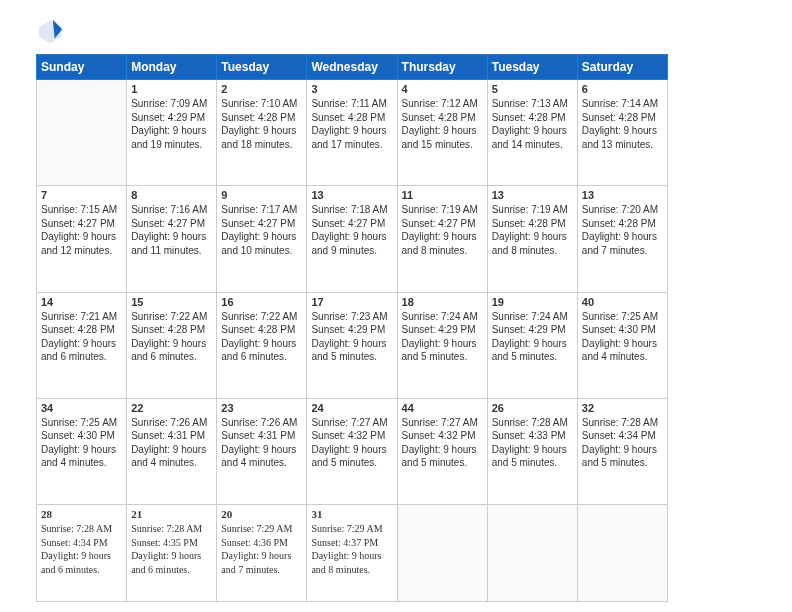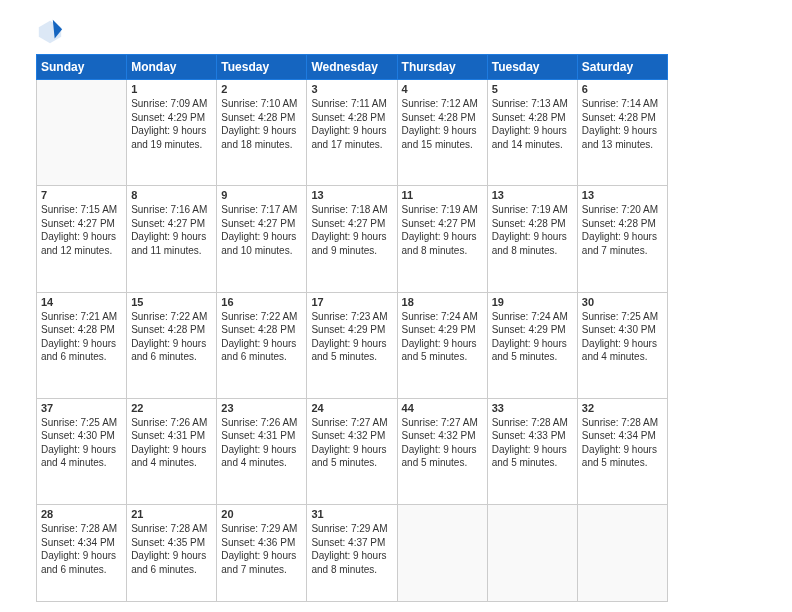--- a/index.html
+++ b/index.html
@@ -84,20 +84,21 @@
     .day-info {
       font-size: 10px;
       color: #333;
       line-height: 1.35;
     }
     .empty-cell {
       background: #f9f9f9;
     }
     tr:last-child td {
       height: 80px;
+      font-family: Liberation Serif, serif;
     }
   </style>
 </head>
 <body>
 
 <div class="page">
   <div class="header">
     <div class="logo">
       <svg class="logo-icon" viewBox="0 0 30 30" xmlns="http://www.w3.org/2000/svg">
         <polygon points="15,3 27,10 27,20 15,27 3,20 3,10" fill="#1565c0" opacity="0.15"></polygon>
@@ -203,47 +204,47 @@
           </td>
           <td>
             <span class="day-num">18</span>
             <div class="day-info">Sunrise: 7:24 AM<br>Sunset: 4:29 PM<br>Daylight: 9 hours<br>and 5 minutes.</div>
           </td>
           <td>
             <span class="day-num">19</span>
             <div class="day-info">Sunrise: 7:24 AM<br>Sunset: 4:29 PM<br>Daylight: 9 hours<br>and 5 minutes.</div>
           </td>
           <td>
-            <span class="day-num">30</span>
+            <span class="day-num">40</span>
             <div class="day-info">Sunrise: 7:25 AM<br>Sunset: 4:30 PM<br>Daylight: 9 hours<br>and 4 minutes.</div>
           </td>
         </tr>
         <tr>
           <td>
-            <span class="day-num">37</span>
+            <span class="day-num">34</span>
             <div class="day-info">Sunrise: 7:25 AM<br>Sunset: 4:30 PM<br>Daylight: 9 hours<br>and 4 minutes.</div>
           </td>
           <td>
             <span class="day-num">22</span>
             <div class="day-info">Sunrise: 7:26 AM<br>Sunset: 4:31 PM<br>Daylight: 9 hours<br>and 4 minutes.</div>
           </td>
           <td>
             <span class="day-num">23</span>
             <div class="day-info">Sunrise: 7:26 AM<br>Sunset: 4:31 PM<br>Daylight: 9 hours<br>and 4 minutes.</div>
           </td>
           <td>
             <span class="day-num">24</span>
             <div class="day-info">Sunrise: 7:27 AM<br>Sunset: 4:32 PM<br>Daylight: 9 hours<br>and 5 minutes.</div>
           </td>
           <td>
             <span class="day-num">44</span>
             <div class="day-info">Sunrise: 7:27 AM<br>Sunset: 4:32 PM<br>Daylight: 9 hours<br>and 5 minutes.</div>
           </td>
           <td>
-            <span class="day-num">33</span>
+            <span class="day-num">26</span>
             <div class="day-info">Sunrise: 7:28 AM<br>Sunset: 4:33 PM<br>Daylight: 9 hours<br>and 5 minutes.</div>
           </td>
           <td>
             <span class="day-num">32</span>
             <div class="day-info">Sunrise: 7:28 AM<br>Sunset: 4:34 PM<br>Daylight: 9 hours<br>and 5 minutes.</div>
           </td>
         </tr>
         <tr>
           <td>
             <span class="day-num">28</span>

